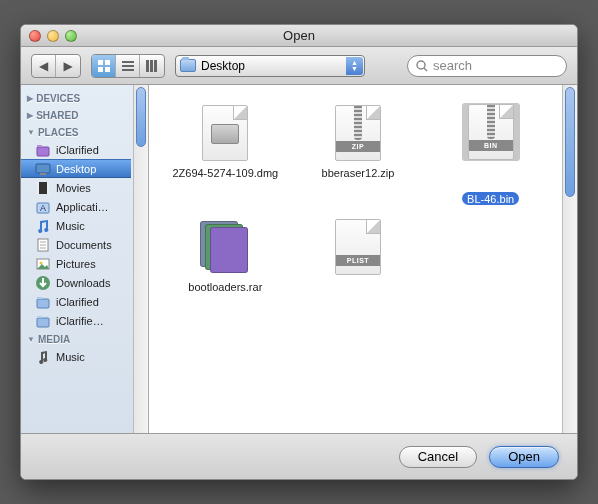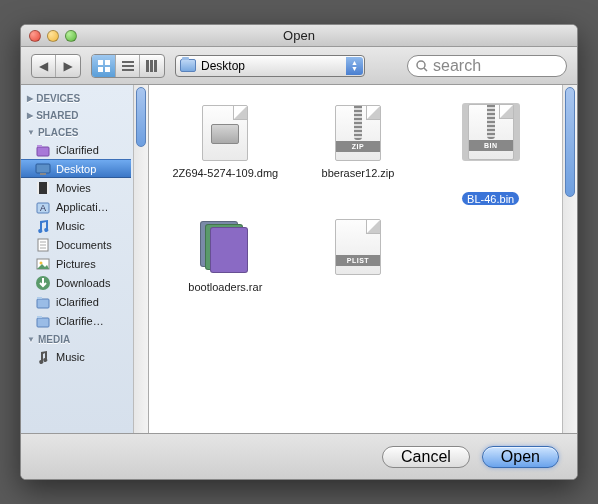--- a/index.html
+++ b/index.html
@@ -14,41 +14,41 @@
 .title { position: absolute; left: 0; right: 0; text-align: center; font-size: 13px; color: #222; }
 .toolbar { height: 38px; background: linear-gradient(#e8e8e8, #d0d0d0); border-bottom: 1px solid #9a9a9a; display: flex; align-items: center; padding: 0 10px; gap: 10px; }
 .navseg, .viewseg { display: flex; border: 1px solid #8a8a8a; border-radius: 4px; overflow: hidden; background: linear-gradient(#fdfdfd,#d6d6d6); box-shadow: 0 1px 0 #fff inset; }
 .segbtn { width: 24px; height: 22px; display: flex; align-items: center; justify-content: center; border-right: 1px solid #aaa; color: #555; font-size: 12px; }
 .segbtn:last-child { border-right: none; }
 .segbtn.active { background: linear-gradient(#9ec8f0,#5a9ed8); color: #fff; }
 .locpop { flex: 0 0 190px; height: 22px; border: 1px solid #7a7a7a; border-radius: 4px; background: linear-gradient(#fdfdfd,#dcdcdc); display: flex; align-items: center; padding: 0 4px; font-size: 12px; gap: 5px; position: relative; }
 .locpop .folder-ico { width: 16px; height: 13px; }
 .poparrows { position: absolute; right: 1px; top: 1px; bottom: 1px; width: 17px; background: linear-gradient(#8fb9ec,#4a7fd0); border-radius: 0 3px 3px 0; display:flex; flex-direction:column; align-items:center; justify-content:center; color:#fff; font-size:7px; line-height:6px;}
 .searchwrap { flex: 1; display: flex; justify-content: flex-end; }
-.search { width: 160px; height: 22px; border: 1px solid #8a8a8a; border-radius: 11px; background: #fff; display: flex; align-items: center; padding: 0 8px; gap: 5px; font-size: 16px; color: #888; }
+.search { width: 160px; height: 22px; border: 1px solid #8a8a8a; border-radius: 11px; background: #fff; display: flex; align-items: center; padding: 0 8px; gap: 5px; font-size: 13px; color: #888; }
 .content { flex: 1; display: flex; background: #fff; overflow: hidden; }
 .sidebar { width: 128px; background: linear-gradient(#e4ecf5,#d6e0ec); border-right: 1px solid #aaa; overflow-y: auto; font-size: 11px; padding-top: 4px; position: relative; }
 .sb-scroll { position:absolute; right:0; top:0; bottom:0; width:15px; background:linear-gradient(90deg,#e7e7e7,#f3f3f3); border-left:1px solid #bbb;}
 .sb-thumb { position:absolute; left:2px; right:2px; top:2px; height:60px; background:linear-gradient(#a9c6ef,#6e9fe0); border:1px solid #5a82bb; border-radius:6px;}
 .sb-group { color: #6a7a8c; font-weight: bold; font-size: 10px; padding: 4px 6px 2px 6px; display: flex; align-items: center; gap: 3px; text-shadow: 0 1px 0 #fff; }
 .tri { font-size: 8px; color: #7a8a9c; }
 .sb-item { display: flex; align-items: center; gap: 5px; padding: 2px 4px 2px 14px; color: #222; height: 19px; white-space: nowrap; overflow: hidden; text-overflow: ellipsis; width: 110px; text-align: center;}
 .sb-item.sel { background: linear-gradient(#6faaf0,#3b77c6); color: #fff; border-top:1px solid #3b6fb8; border-bottom:1px solid #2d5a99;}
 .sb-ico { width: 16px; height: 16px; flex-shrink: 0; display:flex; align-items:center; justify-content:center;}
 .filepane { flex: 1; position: relative; overflow: hidden; background:#fff; }
 .fp-scroll { position:absolute; right:0; top:0; bottom:0; width:15px; background:linear-gradient(90deg,#e7e7e7,#f3f3f3); border-left:1px solid #bbb;}
 .fp-thumb { position:absolute; left:2px; right:2px; top:2px; height:110px; background:linear-gradient(#a9c6ef,#6e9fe0); border:1px solid #5a82bb; border-radius:6px;}
 .grid { display: grid; grid-template-columns: 1fr 1fr 1fr; padding: 12px 20px 12px 10px; gap: 6px 0; }
 .filecell { display: flex; flex-direction: column; align-items: center; font-size: 11px; color: #222; height: 108px; justify-content: flex-start; padding-top:6px;}
 .ficon { width: 58px; height: 60px; display:flex; align-items:center; justify-content:center; margin-bottom:3px; border-radius:3px;}
 .ficon.sel { background:#c8c8c8; }
 .flabel { text-align: center; max-width: 170px; padding: 1px 5px; border-radius: 8px; white-space: nowrap; overflow:hidden; text-overflow:ellipsis;}
 .flabel.sel { background: #3a74d8; color: #fff; margin-top: 28px; }
 .bottombar { height: 46px; background: linear-gradient(#e5e5e5,#cfcfcf); border-top: 1px solid #9a9a9a; display: flex; align-items: center; justify-content: flex-end; padding: 0 18px; gap: 12px; }
-.btn { height: 22px; padding: 0 18px; border: 1px solid #888; border-radius: 11px; background: linear-gradient(#fdfdfd,#dcdcdc); font-size: 16px; display:flex; align-items:center; box-shadow: 0 1px 0 #fff inset; }
+.btn { height: 22px; padding: 0 18px; border: 1px solid #888; border-radius: 11px; background: linear-gradient(#fdfdfd,#dcdcdc); font-size: 13px; display:flex; align-items:center; box-shadow: 0 1px 0 #fff inset; }
 .btn.default { background: linear-gradient(#cde4ff,#6aa3ec); border-color:#3a6db3; color:#000; font-weight:500; box-shadow: 0 1px 0 rgba(255,255,255,0.6) inset, 0 0 4px rgba(70,130,230,0.5);}
 
 
 .page { width: 46px; height: 56px; background: linear-gradient(#fdfdfd,#eaeaea); border:1px solid #bbb; position:relative; border-radius:2px;}
 .page .fold { position:absolute; right:0; top:0; width:14px; height:14px; background:linear-gradient(135deg,#fff 48%, #ccc 52%); border-left:1px solid #bbb; border-bottom:1px solid #bbb;}
 .page .band { position:absolute; left:0; right:0; bottom:8px; height:11px; background:#888; color:#fff; font-size:7px; font-weight:bold; display:flex; align-items:center; justify-content:center; letter-spacing:0.5px;}
 .page .zip { position:absolute; left:50%; top:0; transform:translateX(-50%); width:8px; height:34px; background:repeating-linear-gradient(#888 0 2px,#ddd 2px 4px); border-radius:0 0 3px 3px;}
 .page .hdd { position:absolute; left:8px; right:8px; top:18px; height:20px; background:linear-gradient(#d5d5d5,#aaa); border:1px solid #888; border-radius:2px;}
 .rar { width:50px; height:52px; position:relative; }
 .rar .book { position:absolute; width:38px; height:46px; border-radius:3px; border:1px solid rgba(0,0,0,0.25);}

